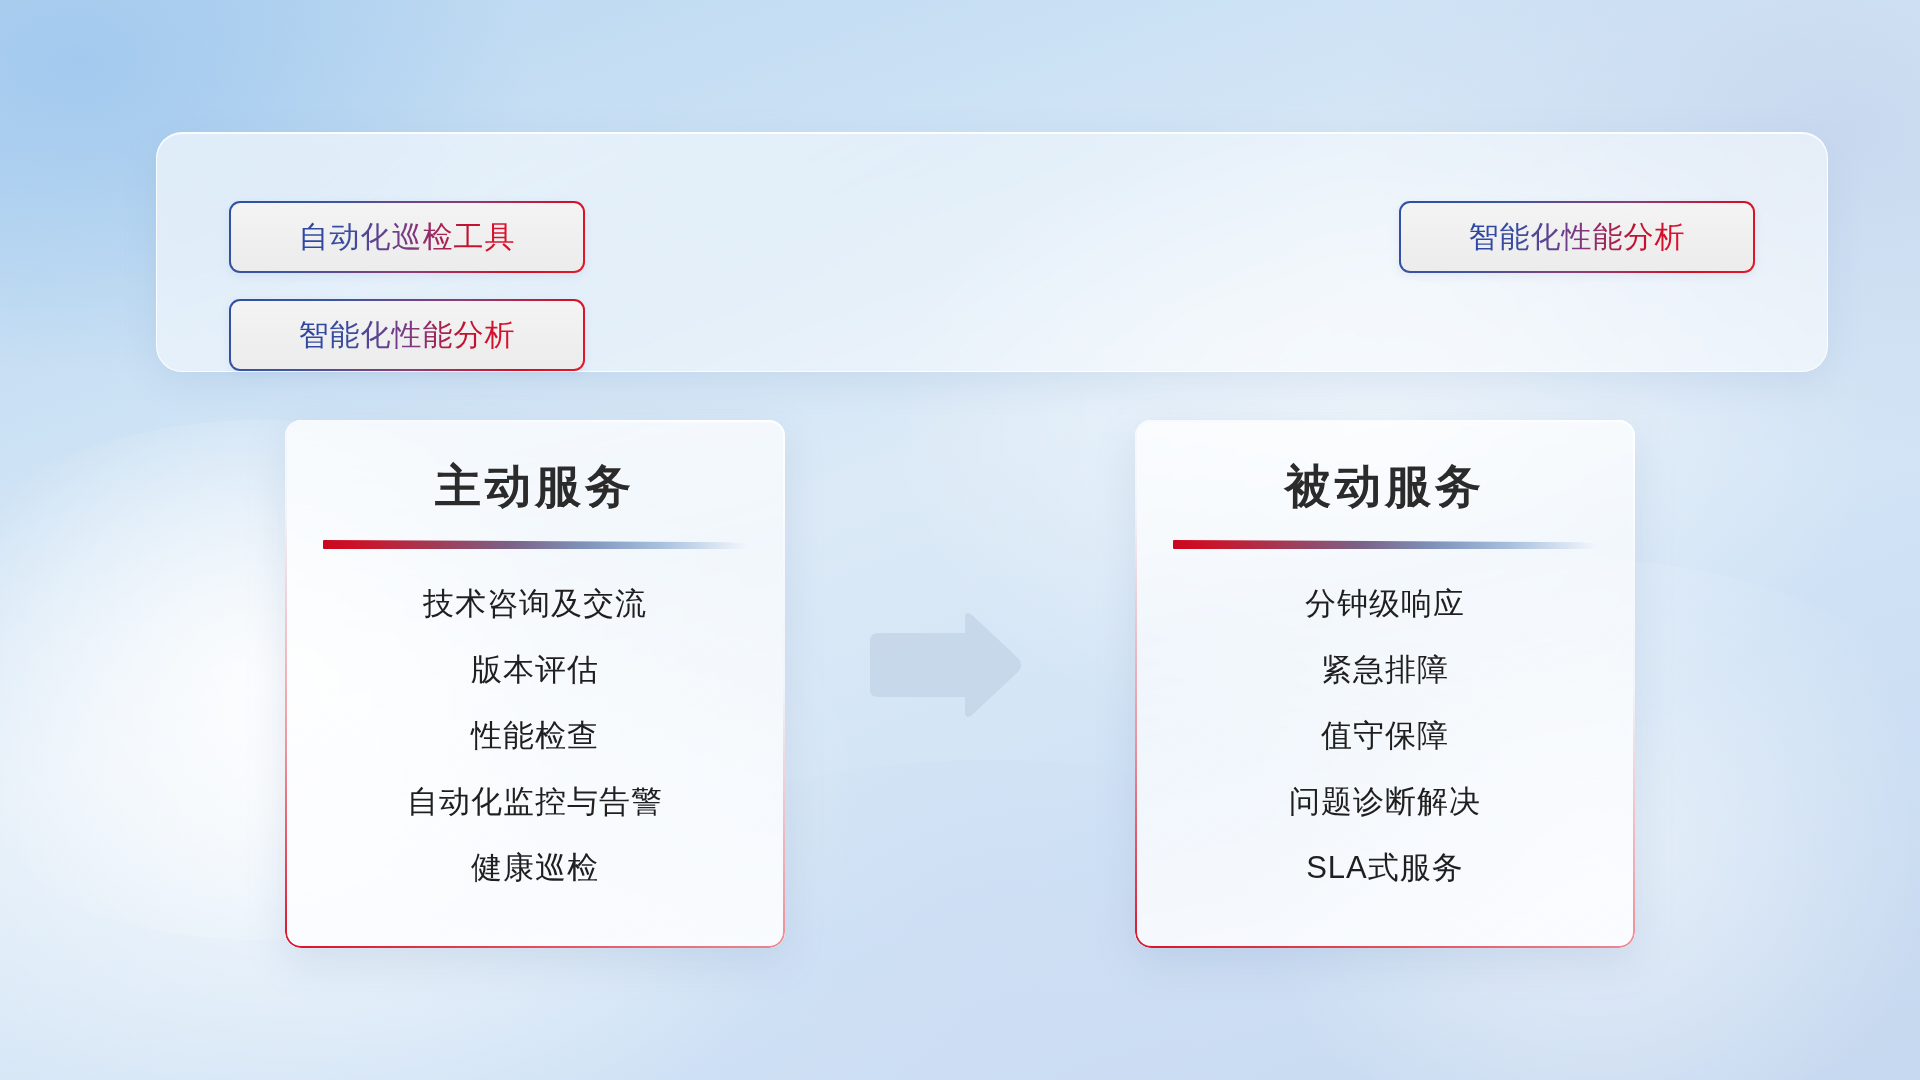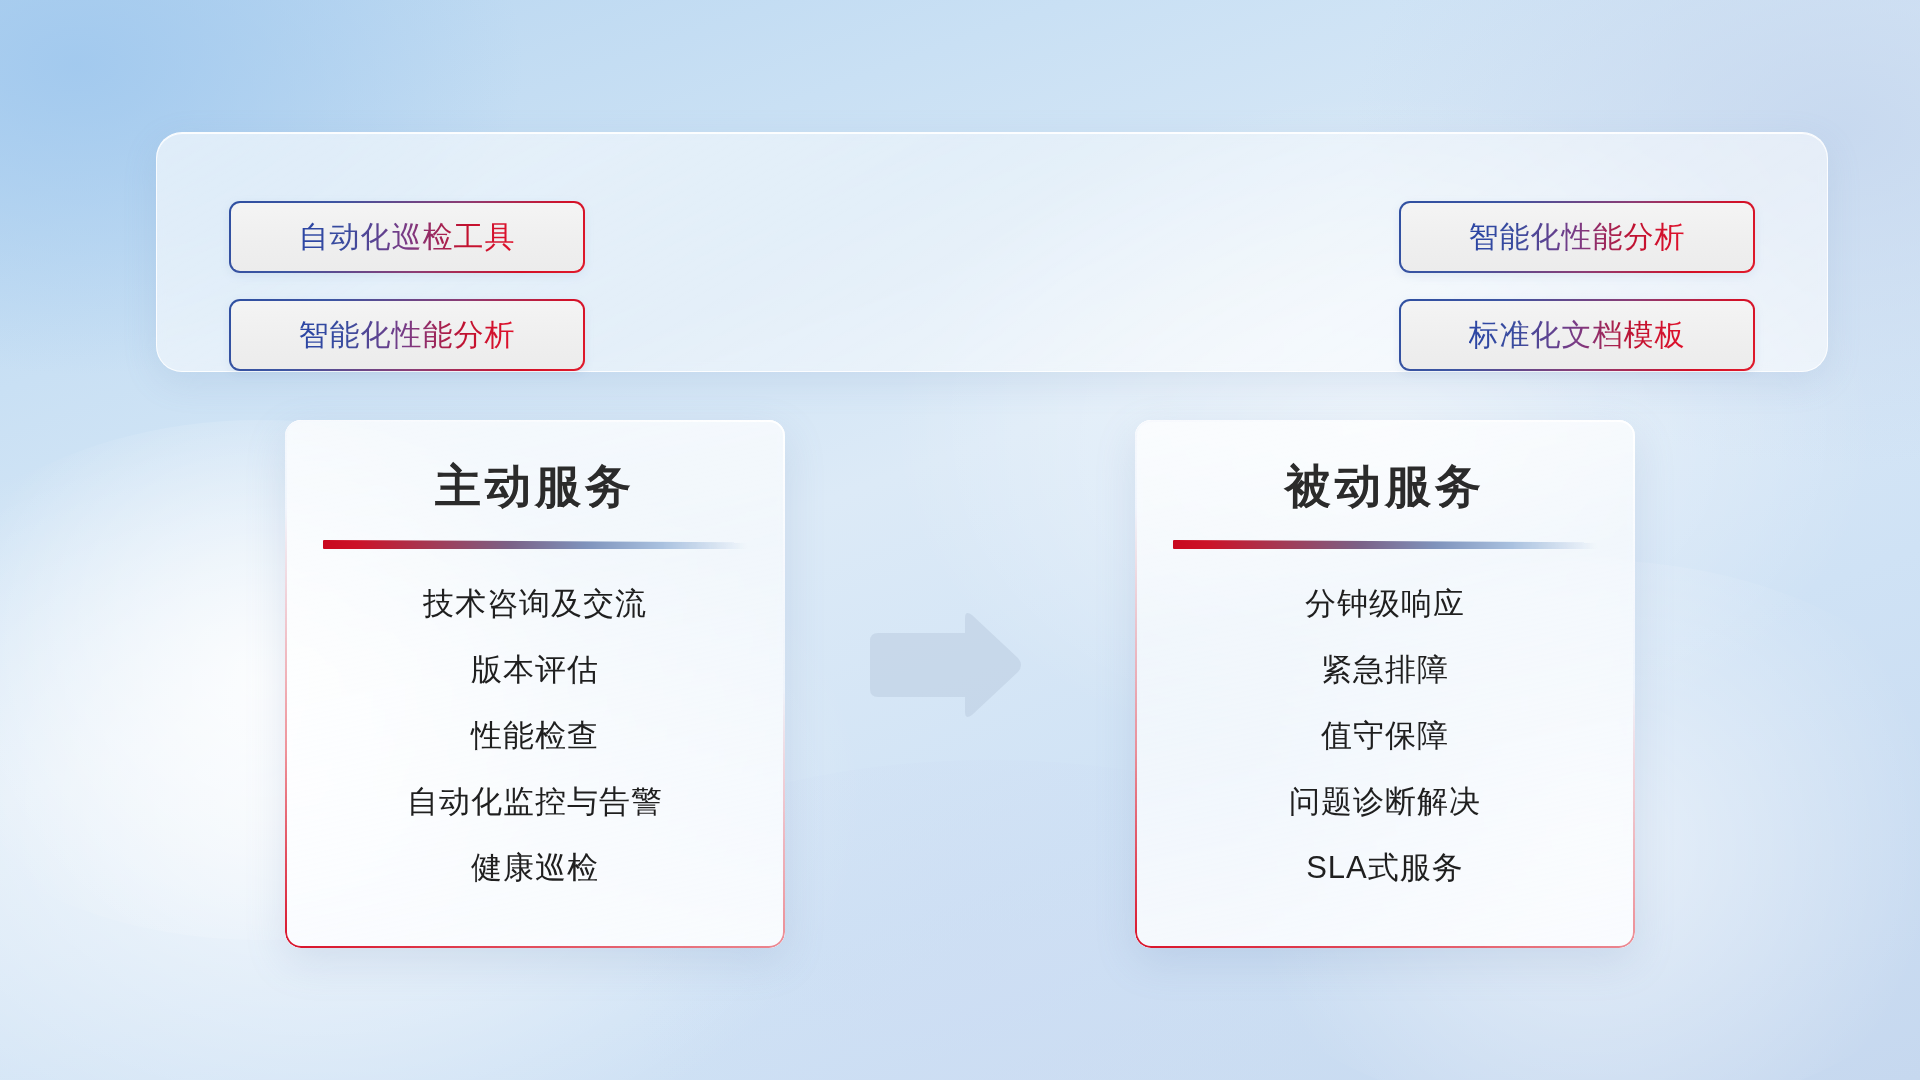--- a/index.html
+++ b/index.html
@@ -148,25 +148,20 @@
         </div>
       </div>
     </div>
 
     <div class="tag-row">
       <div class="tag">
         <div class="tag-inner">
           <span class="tag-label">智能化性能分析</span>
         </div>
       </div>
-      <div class="tag">
-        <div class="tag-inner">
-          <span class="tag-label">标准化文档模板</span>
-        </div>
-      </div>
     </div>
 
   </div>
 
   <div class="card" id="card-active">
     <div class="card-title">主动服务</div>
     <div class="card-rule"></div>
     <div class="card-list">
       <div class="card-item">技术咨询及交流</div>
       <div class="card-item">版本评估</div>

